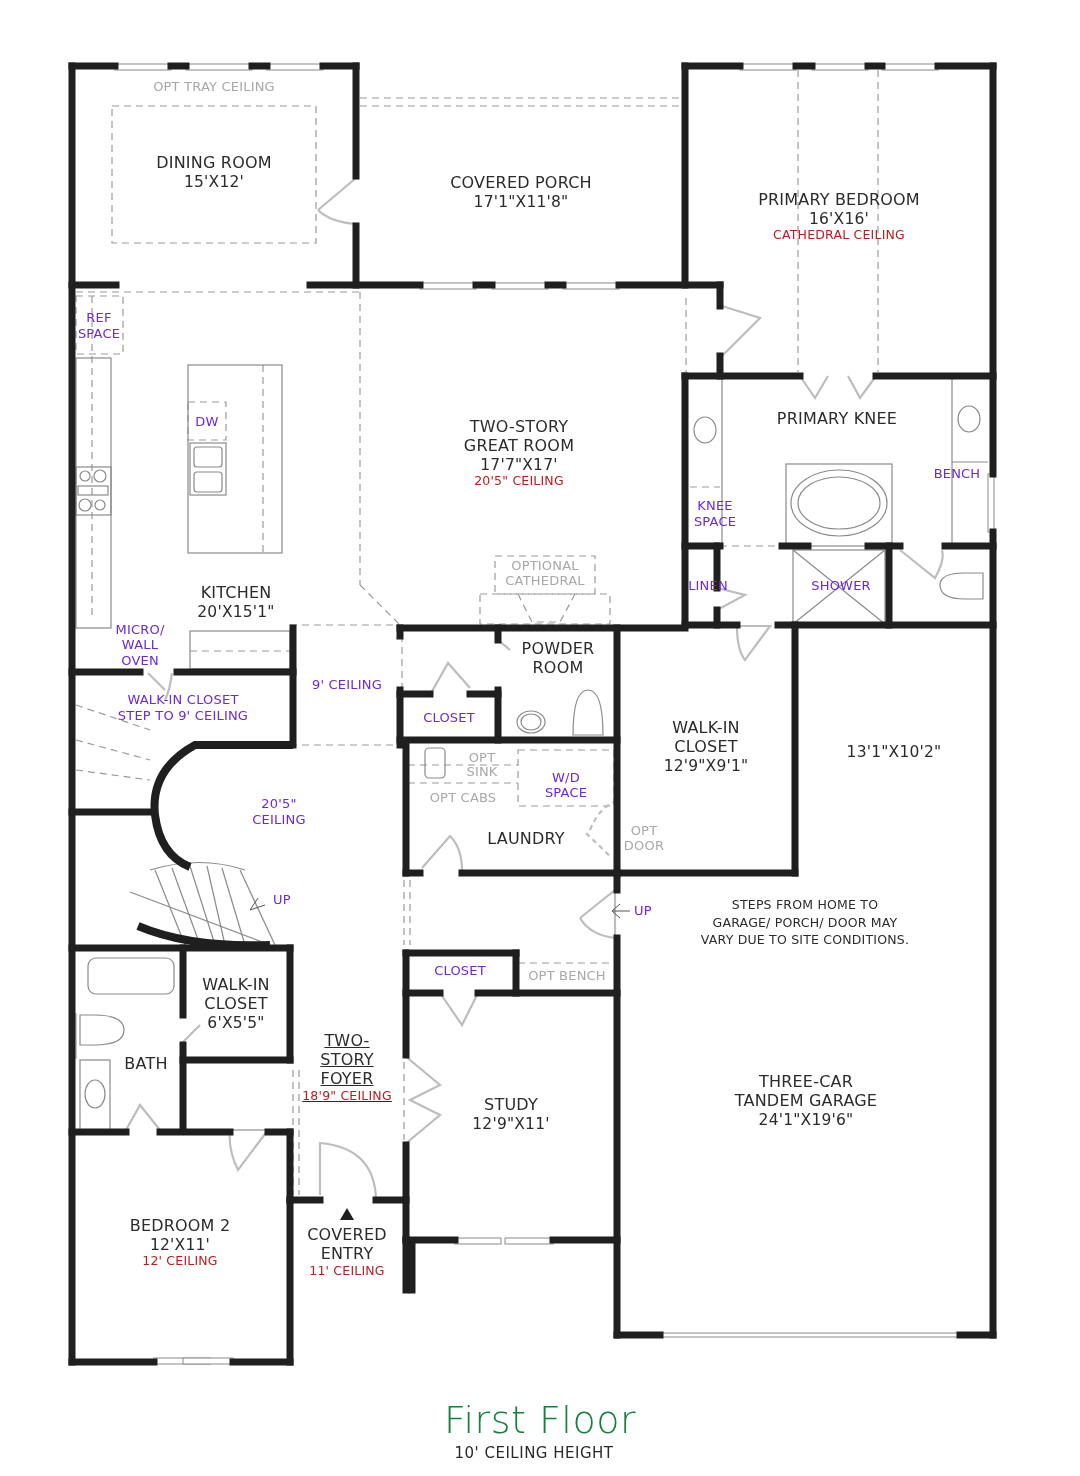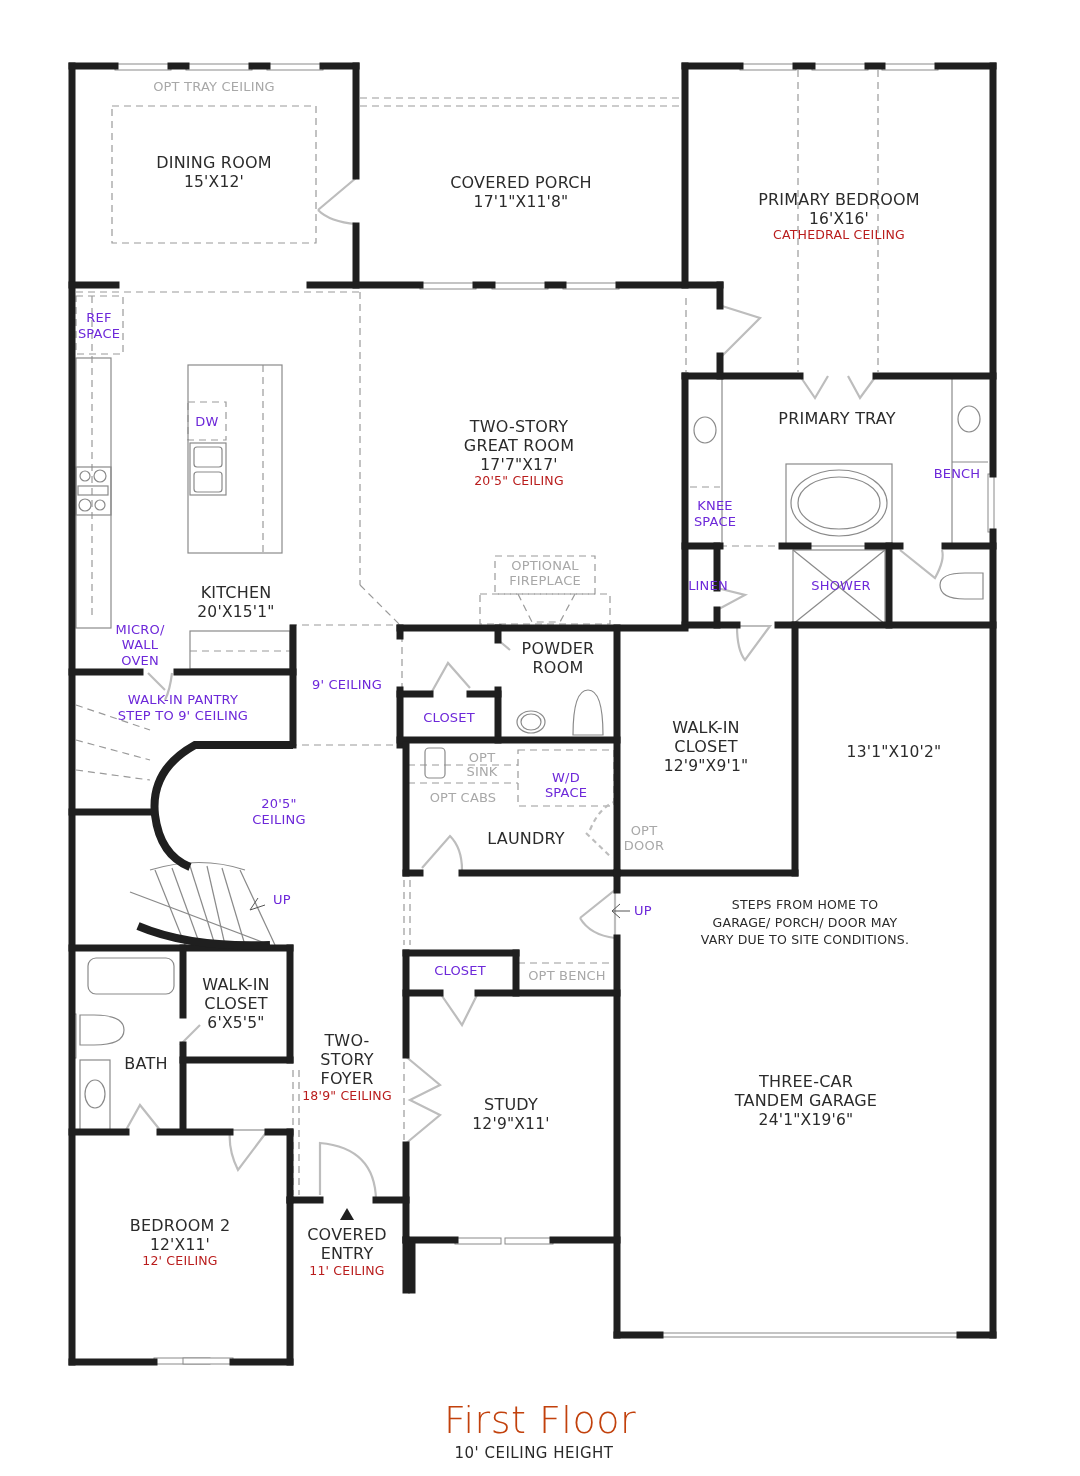--- a/index.html
+++ b/index.html
@@ -6,21 +6,21 @@
   body{width:1080px;height:1476px;position:relative;overflow:hidden;font-family:"DejaVu Sans","Liberation Sans",sans-serif;color:#2a2a2a;}
   #plan{position:absolute;left:0;top:0;width:1080px;height:1476px;}
   .lbl{position:absolute;text-align:center;line-height:1.18;white-space:nowrap;transform:translateX(-50%);letter-spacing:0.2px;}
   .lbl div{display:block;}
   .l1{font-size:16px;color:#2b2b2b;}
   .l2{font-size:15.5px;color:#2b2b2b;}
   .l3{font-size:12.5px;color:#b91c1c;}
   .sm{font-size:13px;color:#6d28d9;}
   .opt{color:#a8a8a8;}
   .note{font-size:12.5px;color:#2b2b2b;}
-  .title{position:absolute;left:540px;top:1398px;transform:translateX(-50%);font-size:38px;font-weight:300;color:#c2410c;letter-spacing:0.5px;font-family:"DejaVu Sans",sans-serif;}
+  .title{position:absolute;left:540px;top:1398px;transform:translateX(-50%);font-size:38px;font-weight:300;color:#15803d;letter-spacing:0.5px;font-family:"DejaVu Sans",sans-serif;}
   .subtitle{position:absolute;left:534px;top:1444px;transform:translateX(-50%);font-size:15px;color:#2a2a2a;letter-spacing:0.5px;}
 </style>
 </head>
 <body>
 
 <svg id="plan" width="1080" height="1476" viewBox="0 0 1080 1476" xmlns="http://www.w3.org/2000/svg">
 
   <g fill="none" stroke="#9a9a9a" stroke-width="1.2" stroke-dasharray="7 5">
     <rect x="112" y="106" width="204" height="137"></rect>
     <line x1="360" y1="98" x2="684" y2="98"></line>
@@ -272,38 +272,38 @@
   <div>OVEN</div>
 </div>
 <div class="lbl" style="left:519px;top:418px;">
   <div class="l1">TWO-STORY</div>
   <div class="l1">GREAT ROOM</div>
   <div class="l2">17'7"X17'</div>
   <div class="l3">20'5" CEILING</div>
 </div>
 <div class="lbl sm opt" style="left:545px;top:559px;line-height:1.15;">
   <div>OPTIONAL</div>
-  <div>FIREPLACE</div>
-</div>
-<div class="lbl l1" style="left:837px;top:410px;">PRIMARY TRAY</div>
+  <div>CATHEDRAL</div>
+</div>
+<div class="lbl l1" style="left:837px;top:410px;">PRIMARY KNEE</div>
 <div class="lbl sm" style="left:715px;top:498px;line-height:1.2;">
   <div>KNEE</div>
   <div>SPACE</div>
 </div>
 <div class="lbl sm" style="left:957px;top:466px;">BENCH</div>
 <div class="lbl sm" style="left:708px;top:578px;">LINEN</div>
 <div class="lbl sm" style="left:841px;top:578px;">SHOWER</div>
 <div class="lbl" style="left:558px;top:640px;">
   <div class="l1">POWDER</div>
   <div class="l1">ROOM</div>
 </div>
 <div class="lbl sm" style="left:449px;top:710px;">CLOSET</div>
 <div class="lbl sm" style="left:347px;top:677px;">9' CEILING</div>
 <div class="lbl sm" style="left:183px;top:692px;line-height:1.2;">
-  <div>WALK-IN PANTRY</div>
+  <div>WALK-IN CLOSET</div>
   <div>STEP TO 9' CEILING</div>
 </div>
 <div class="lbl sm" style="left:279px;top:796px;line-height:1.2;">
   <div>20'5"</div>
   <div>CEILING</div>
 </div>
 <div class="lbl sm" style="left:282px;top:892px;">UP</div>
 <div class="lbl sm opt" style="left:482px;top:751px;line-height:1.1;">
   <div>OPT</div>
   <div>SINK</div>
@@ -331,21 +331,21 @@
 </div>
 <div class="lbl sm" style="left:643px;top:903px;">UP</div>
 <div class="lbl sm" style="left:460px;top:963px;">CLOSET</div>
 <div class="lbl sm opt" style="left:567px;top:968px;">OPT BENCH</div>
 <div class="lbl" style="left:236px;top:976px;">
   <div class="l1">WALK-IN</div>
   <div class="l1">CLOSET</div>
   <div class="l2">6'X5'5"</div>
 </div>
 <div class="lbl l1" style="left:146px;top:1055px;">BATH</div>
-<div class="lbl" style="left:347px;top:1032px;">
+<div class="lbl" style="left:347px;top:1032px;text-decoration:underline;">
   <div class="l1">TWO-</div>
   <div class="l1">STORY</div>
   <div class="l1">FOYER</div>
   <div class="l3">18'9" CEILING</div>
 </div>
 <div class="lbl" style="left:511px;top:1096px;">
   <div class="l1">STUDY</div>
   <div class="l2">12'9"X11'</div>
 </div>
 <div class="lbl" style="left:806px;top:1073px;">

